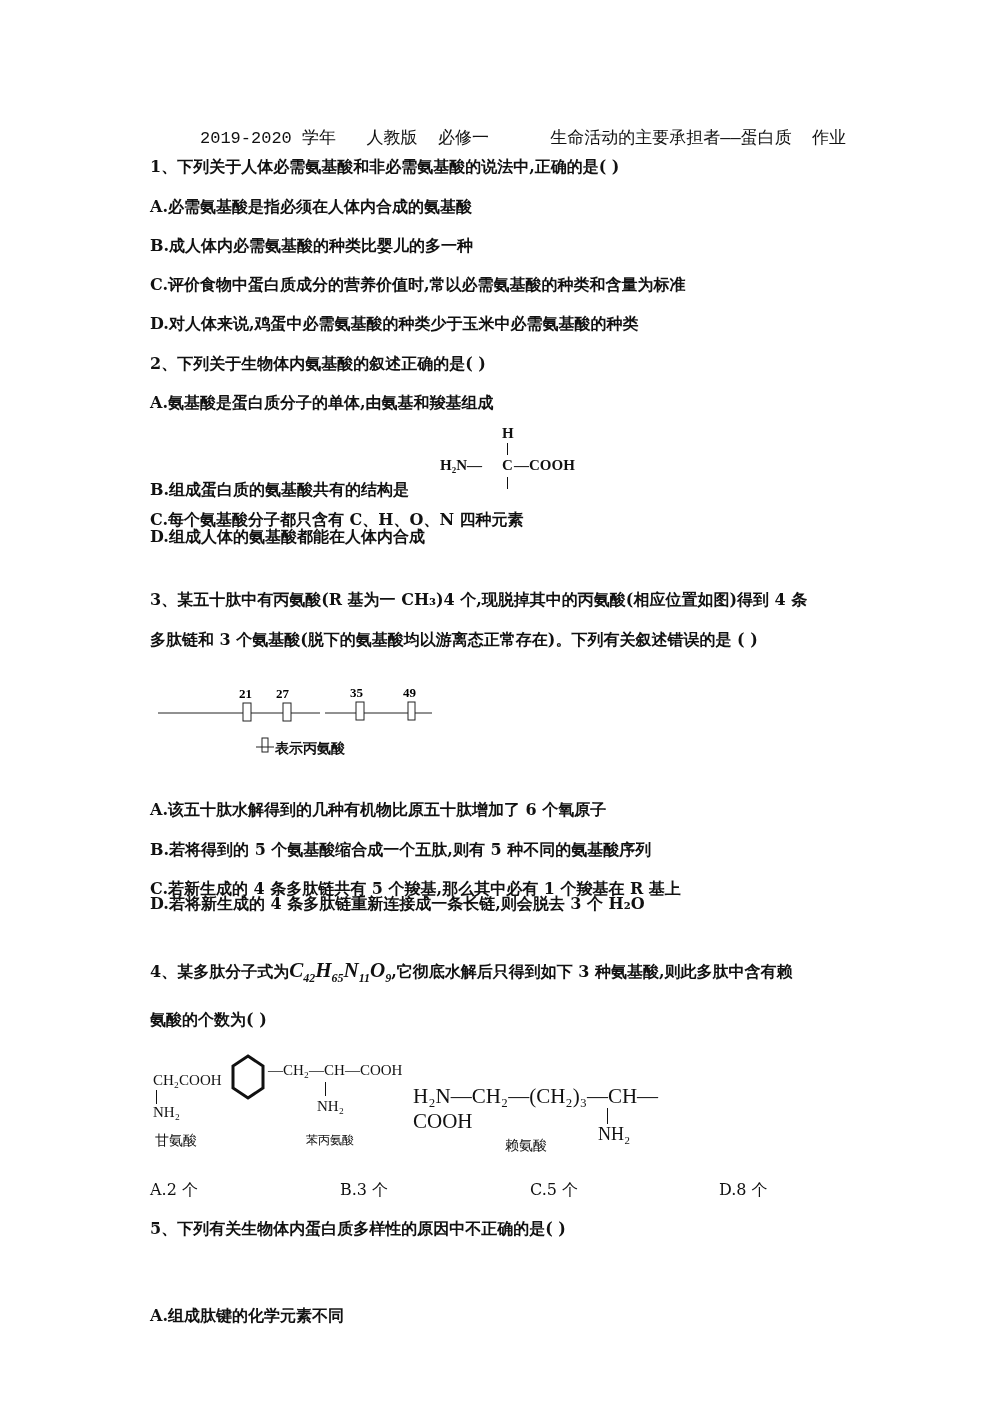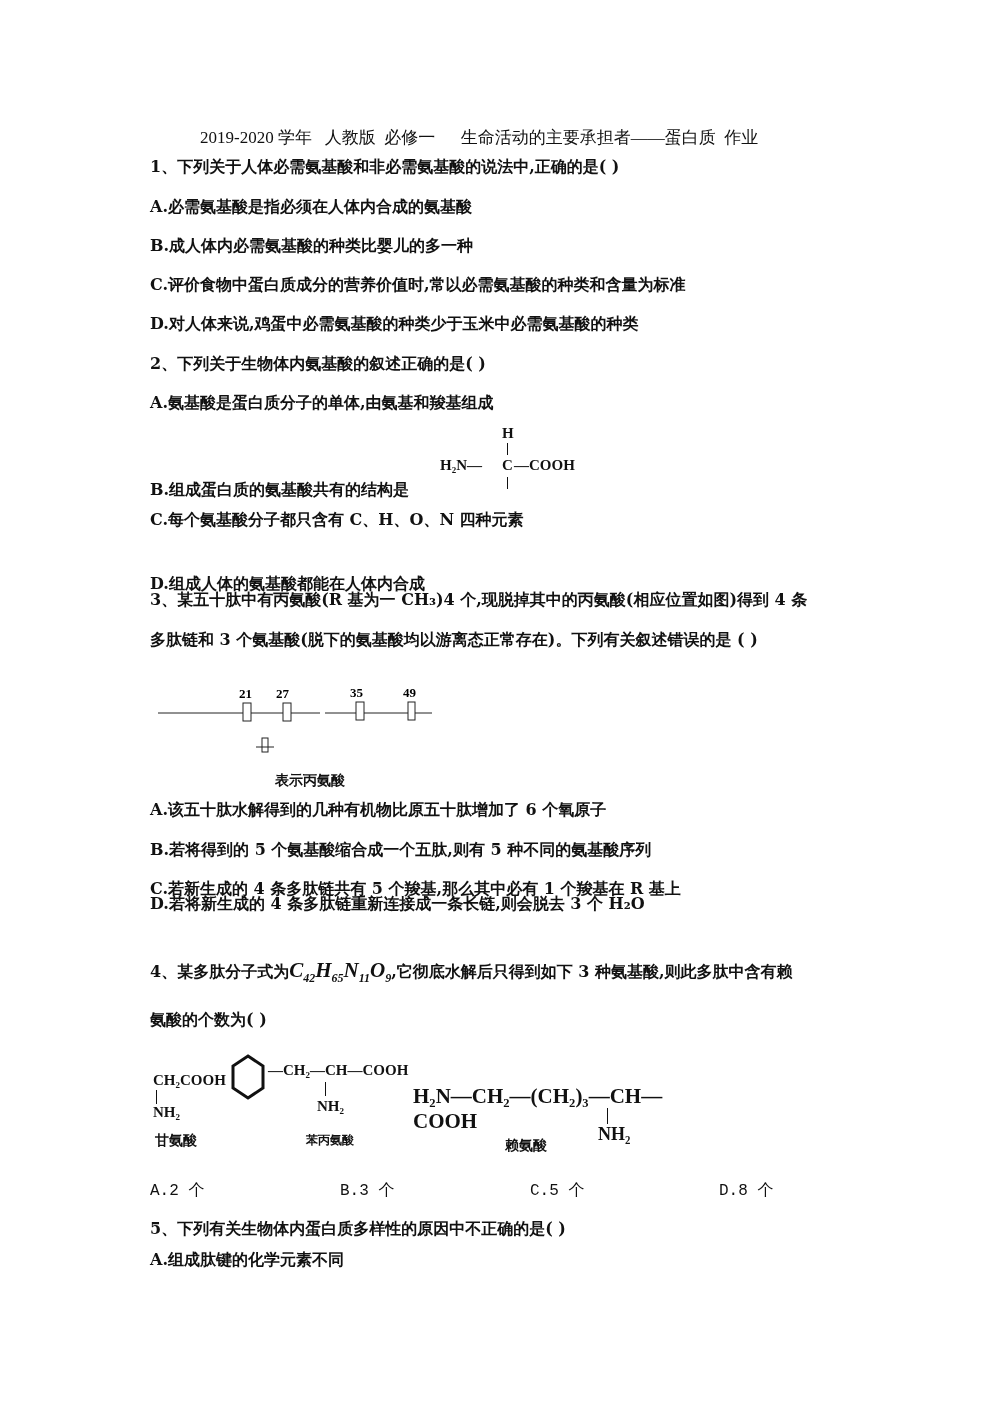--- a/index.html
+++ b/index.html
@@ -1,23 +1,23 @@
 <!DOCTYPE html>
 <html><head>
 <meta charset="utf-8">
 <style>
   html, body { margin:0; padding:0; background:#fff; }
   body { width:1000px; height:1414px; position:relative; overflow:hidden;
          font-family:"DejaVu Serif","Liberation Serif",serif; color:#111; }
   .line { position:absolute; left:150px; font-size:16px; line-height:20px; white-space:nowrap;font-weight:bold; }
-  .title { position:absolute; left:200px; top:126px; font-size:17px; font-family:Liberation Serif, serif; white-space:pre; }
+  .title { position:absolute; left:200px; top:126px; font-size:17px; font-family:Liberation Mono, monospace; white-space:pre; }
   .formula { font-family:"Liberation Serif",serif; font-style:italic; font-size:21px; }
   .formula sub { font-size:12px; }
   .chem { position:absolute; font-family:"Liberation Serif",serif; font-weight:bold; font-size:15px; }
-  .opt { position:absolute; top:1180px; font-size:16px;font-family:Liberation Mono, monospace; }
+  .opt { position:absolute; top:1180px; font-size:16px; }
   svg text { font-family:"Liberation Serif",serif; }
 </style>
 </head>
 <body>
 
 <div class="title">2019-2020 学年   人教版  必修一      生命活动的主要承担者——蛋白质  作业</div>
 
 <div class="line" style="top:157px">1、下列关于人体必需氨基酸和非必需氨基酸的说法中,正确的是(        )</div>
 <div class="line" style="top:197px">A.必需氨基酸是指必须在人体内合成的氨基酸</div>
 <div class="line" style="top:236px">B.成人体内必需氨基酸的种类比婴儿的多一种</div>
@@ -29,52 +29,52 @@
 <div class="line" style="top:480px">B.组成蛋白质的氨基酸共有的结构是</div>
 <div style="position:absolute;left:440px;top:425px;width:150px;height:70px;">
   <span class="chem" style="left:62px;top:0">H</span>
   <div style="position:absolute;left:67px;top:18px;width:1px;height:12px;background:#111"></div>
   <span class="chem" style="left:0;top:32px">H₂N—</span>
   <span class="chem" style="left:62px;top:32px">C</span>
   <span class="chem" style="left:74px;top:32px">—COOH</span>
   <div style="position:absolute;left:67px;top:52px;width:1px;height:12px;background:#111"></div>
 </div>
 <div class="line" style="top:510px">C.每个氨基酸分子都只含有 C、H、O、N 四种元素</div>
-<div class="line" style="top:574px">D.组成人体的氨基酸都能在人体内合成</div>
+<div class="line" style="top:527px">D.组成人体的氨基酸都能在人体内合成</div>
 
 <div class="line" style="top:590px">3、某五十肽中有丙氨酸(R 基为一 CH₃)4 个,现脱掉其中的丙氨酸(相应位置如图)得到 4 条</div>
 <div class="line" style="top:630px">多肽链和 3 个氨基酸(脱下的氨基酸均以游离态正常存在)。下列有关叙述错误的是 (      )</div>
 <div style="position:absolute;left:150px;top:680px;width:320px;height:90px;">
   <svg width="320" height="90">
     <line x1="8" y1="33" x2="170" y2="33" stroke="#222" stroke-width="1"></line>
     <line x1="175" y1="33" x2="282" y2="33" stroke="#222" stroke-width="1"></line>
     <rect x="93" y="23" width="8" height="18" fill="#fff" stroke="#222"></rect>
     <rect x="133" y="23" width="8" height="18" fill="#fff" stroke="#222"></rect>
     <rect x="206" y="22" width="8" height="18" fill="#fff" stroke="#222"></rect>
     <rect x="258" y="22" width="7" height="18" fill="#fff" stroke="#222"></rect>
     <text x="89" y="18" font-size="13" font-weight="bold">21</text>
     <text x="126" y="18" font-size="13" font-weight="bold">27</text>
     <text x="200" y="17" font-size="13" font-weight="bold">35</text>
     <text x="253" y="17" font-size="13" font-weight="bold">49</text>
     <rect x="112" y="58" width="6" height="14" fill="#fff" stroke="#222"></rect>
     <line x1="106" y1="67" x2="124" y2="67" stroke="#222"></line>
   </svg>
-  <span style="position:absolute;left:125px;top:60px;font-size:14px;font-weight:bold;font-family:'DejaVu Sans',sans-serif;margin-top:32px;">表示丙氨酸</span>
+  <span style="position:absolute;left:125px;top:60px;font-size:14px;font-weight:bold;font-family:'DejaVu Sans',sans-serif;">表示丙氨酸</span>
 </div>
 <div class="line" style="top:800px">A.该五十肽水解得到的几种有机物比原五十肽增加了 6 个氧原子</div>
 <div class="line" style="top:840px">B.若将得到的 5 个氨基酸缩合成一个五肽,则有 5 种不同的氨基酸序列</div>
 <div class="line" style="top:879px">C.若新生成的 4 条多肽链共有 5 个羧基,那么其中必有 1 个羧基在 R 基上</div>
 <div class="line" style="top:894px">D.若将新生成的 4 条多肽链重新连接成一条长链,则会脱去 3 个 H₂O</div>
 
 <div class="line" style="top:960px">
   <span>4、某多肽分子式为</span><span class="formula">C<sub>42</sub>H<sub>65</sub>N<sub>11</sub>O<sub>9</sub></span><span>,它彻底水解后只得到如下 3 种氨基酸,则此多肽中含有赖</span>
 </div>
 <div class="line" style="top:1010px">氨酸的个数为(           )</div>
 
-<div style="position:absolute;left:150px;top:1062px;width:560px;height:100px;font-family:'Liberation Serif',serif;font-weight:bold;font-size:15px;">
+<div style="position:absolute;left:150px;top:1062px;width:560px;height:100px;font-family:'Liberation Serif',serif;font-weight:normal;font-size:15px;">
 
   <div style="position:absolute;left:3px;top:10px">CH₂COOH</div>
   <div style="position:absolute;left:6px;top:28px;width:1px;height:14px;background:#111"></div>
   <div style="position:absolute;left:3px;top:42px">NH₂</div>
   <div style="position:absolute;left:5px;top:70px;font-size:14px">甘氨酸</div>
 
   <svg style="position:absolute;left:80px;top:-8px" width="36" height="50">
       <polygon points="18,2 33,12 33,34 18,44 3,34 3,12" fill="none" stroke="#111" stroke-width="3"></polygon>
     </svg>
   <div style="position:absolute;left:118px;top:0">—CH₂—CH—COOH</div>
@@ -87,13 +87,13 @@
   <div style="position:absolute;left:448px;top:62px;font-size:18px">NH₂</div>
   <div style="position:absolute;left:355px;top:75px;font-size:14px">赖氨酸</div>
 </div>
 
 <div class="opt" style="left:150px">A.2 个</div>
 <div class="opt" style="left:340px">B.3 个</div>
 <div class="opt" style="left:530px">C.5 个</div>
 <div class="opt" style="left:719px">D.8 个</div>
 
 <div class="line" style="top:1219px">5、下列有关生物体内蛋白质多样性的原因中不正确的是(        )</div>
-<div class="line" style="top:1250px">A.组成肽键的化学元素不同</div>
+<div class="line" style="top:1306px">A.组成肽键的化学元素不同</div>
 
 </body></html>

